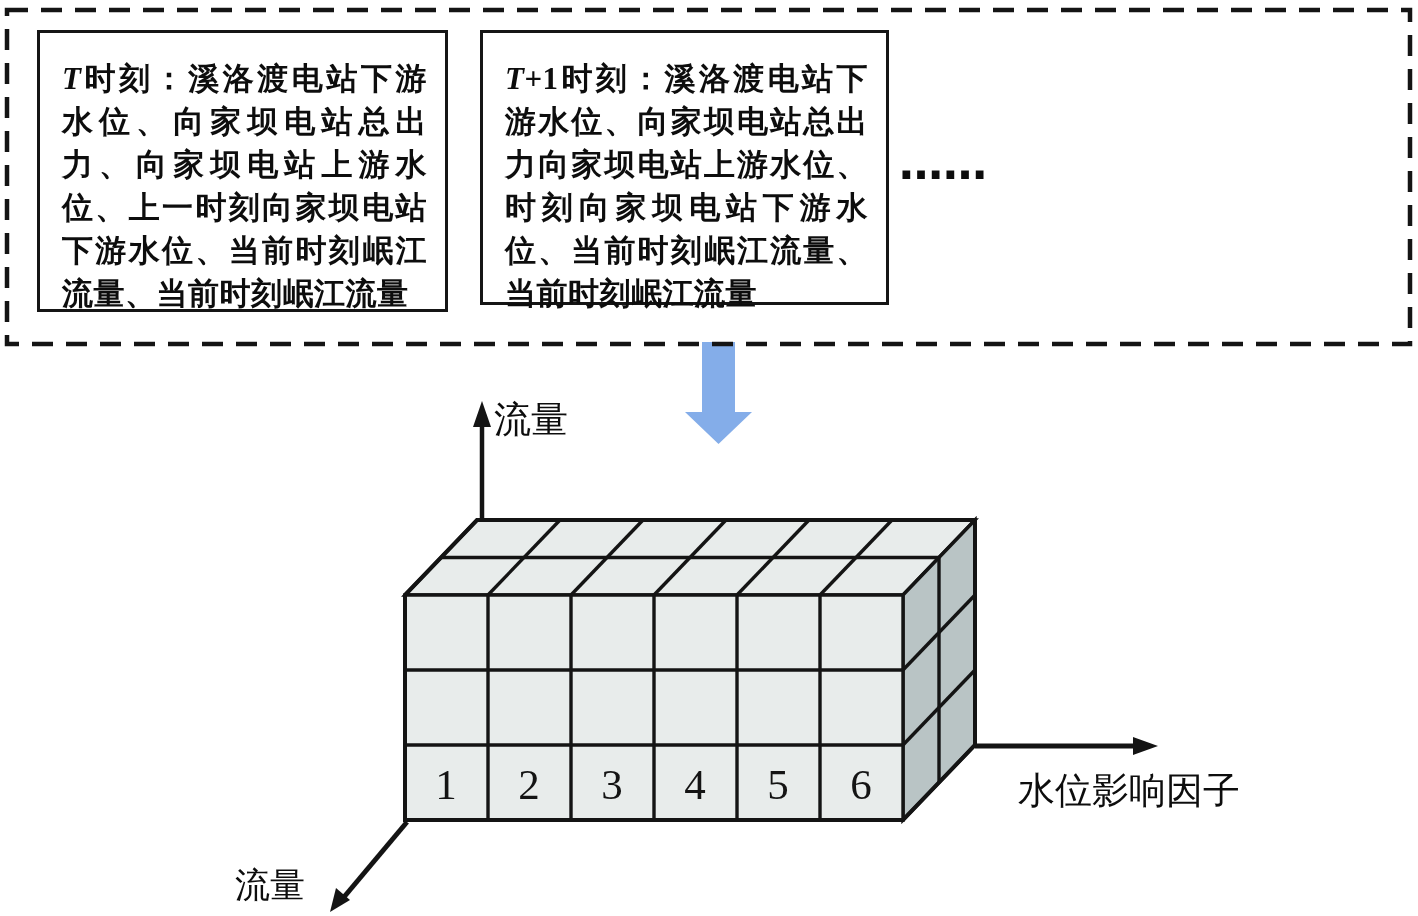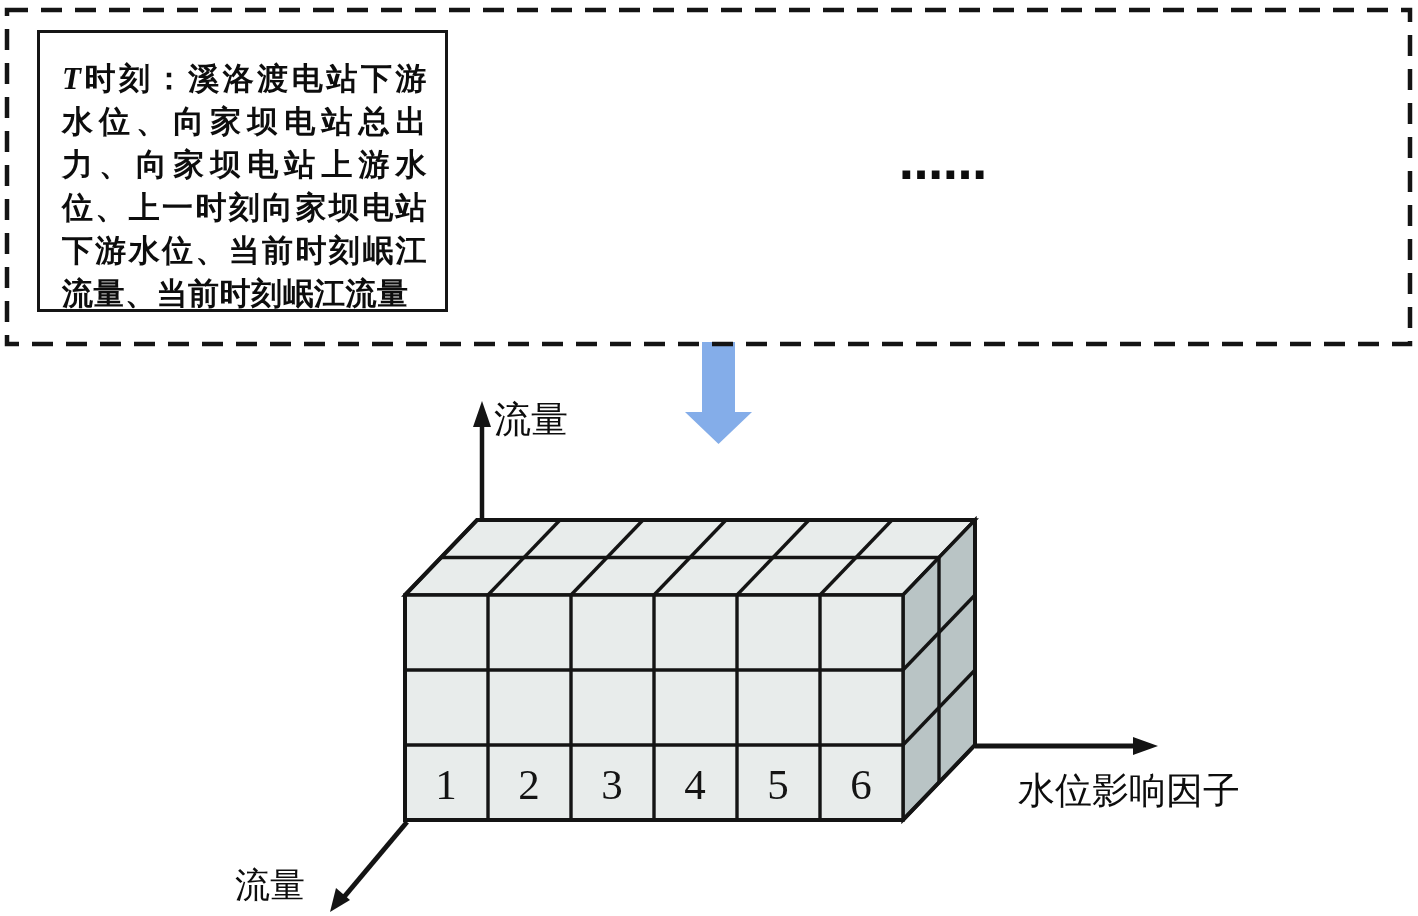--- a/index.html
+++ b/index.html
@@ -62,20 +62,23 @@
 </style>
 </head>
 <body>
 
 <div class="stage">
 
   <div class="info-box" id="box-t">
     <p class="box-text"><span><span class="it">T</span><span>时刻：</span></span><span>溪洛渡电站下游水位、向家坝电站总出力、向家坝电站上游水位、上一时刻向家坝电站下游水位、当前时刻岷江流量、当前时刻岷江流量</span></p>
   </div>
 
+  <div class="info-box" id="box-t1">
+    <p class="box-text"><span><span class="it">T</span><span>+1时刻：</span></span><span>溪洛渡电站下游水位、向家坝电站总出力向家坝电站上游水位、时刻向家坝电站下游水位、当前时刻岷江流量、当前时刻岷江流量</span></p>
+  </div>
 
 
   <div class="ellipsis">……</div>
 
   <svg width="1418" height="916" viewBox="0 0 1418 916">
 
     <g>
       <line class="edge" x1="482" y1="420" x2="482" y2="522" stroke-width="4.5"></line>
       <polygon points="482,401 473,427 491,427" fill="#141414"></polygon>
       <text class="axis-label" x="494" y="432" font-size="37">流量</text>

